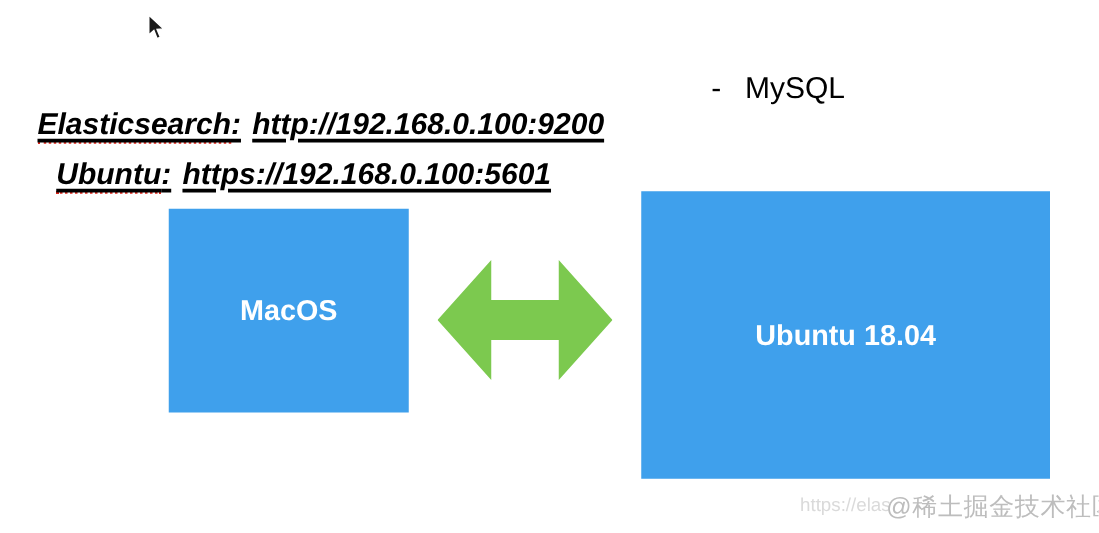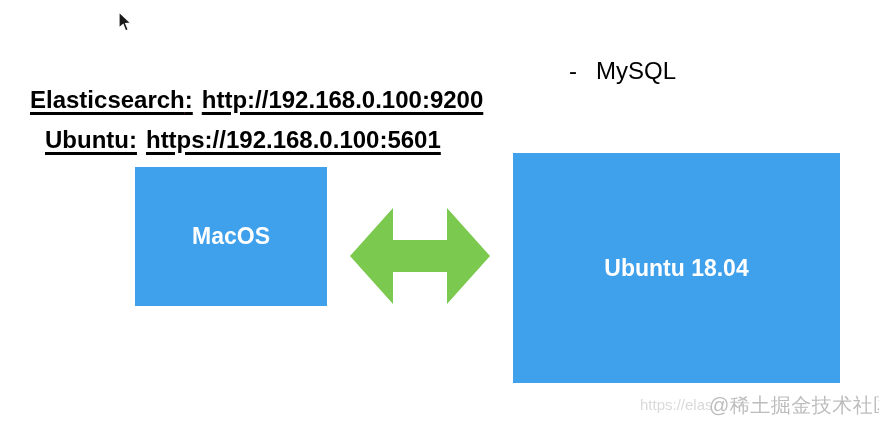--- a/index.html
+++ b/index.html
@@ -22,20 +22,21 @@
     color: #000000;
     font-weight: bold;
     font-size: 24px;
     line-height: 1.15;
     white-space: nowrap;
   }
   .u {
     text-decoration: underline;
     text-decoration-thickness: 2.5px;
     text-underline-offset: 4px;
+    font-style: italic;
   }
   .url-part { margin-left: 9px; }
   .misspell {
     border-bottom: 2.5px dotted #e0261a;
   }
 
   
   .services {
     color: #000000;
     font-weight: normal;
@@ -97,21 +98,21 @@
   <div class="abs headline" style="left:45px; top:126px;">
     <span class="u"><span class="misspell">Ubuntu</span><span>:</span></span><span class="u url-part">https://192.168.0.100:5601</span>
   </div>
 
   <div class="abs services" style="left:569px; top:57px;">
     <div class="service-row">
       <span class="bullet">-</span><span>MySQL</span>
     </div>
   </div>
 
-  <div class="abs node" style="left:135px; top:167px; width:192px; height:139px;">
+  <div class="abs node" style="left:135px; top:167px; width:192px; height:163px;">
     <span class="node-label">MacOS</span>
   </div>
 
   <svg class="abs connector" style="left:350px; top:204px;" width="140" height="104" viewBox="0 0 140 104">
     <polygon points="0,52 43,4 43,36 97,36 97,4 140,52 97,100 97,68 43,68 43,100"></polygon>
   </svg>
 
   <div class="abs node" style="left:513px; top:153px; width:327px; height:230px;">
     <span class="node-label">Ubuntu 18.04</span>
   </div>

